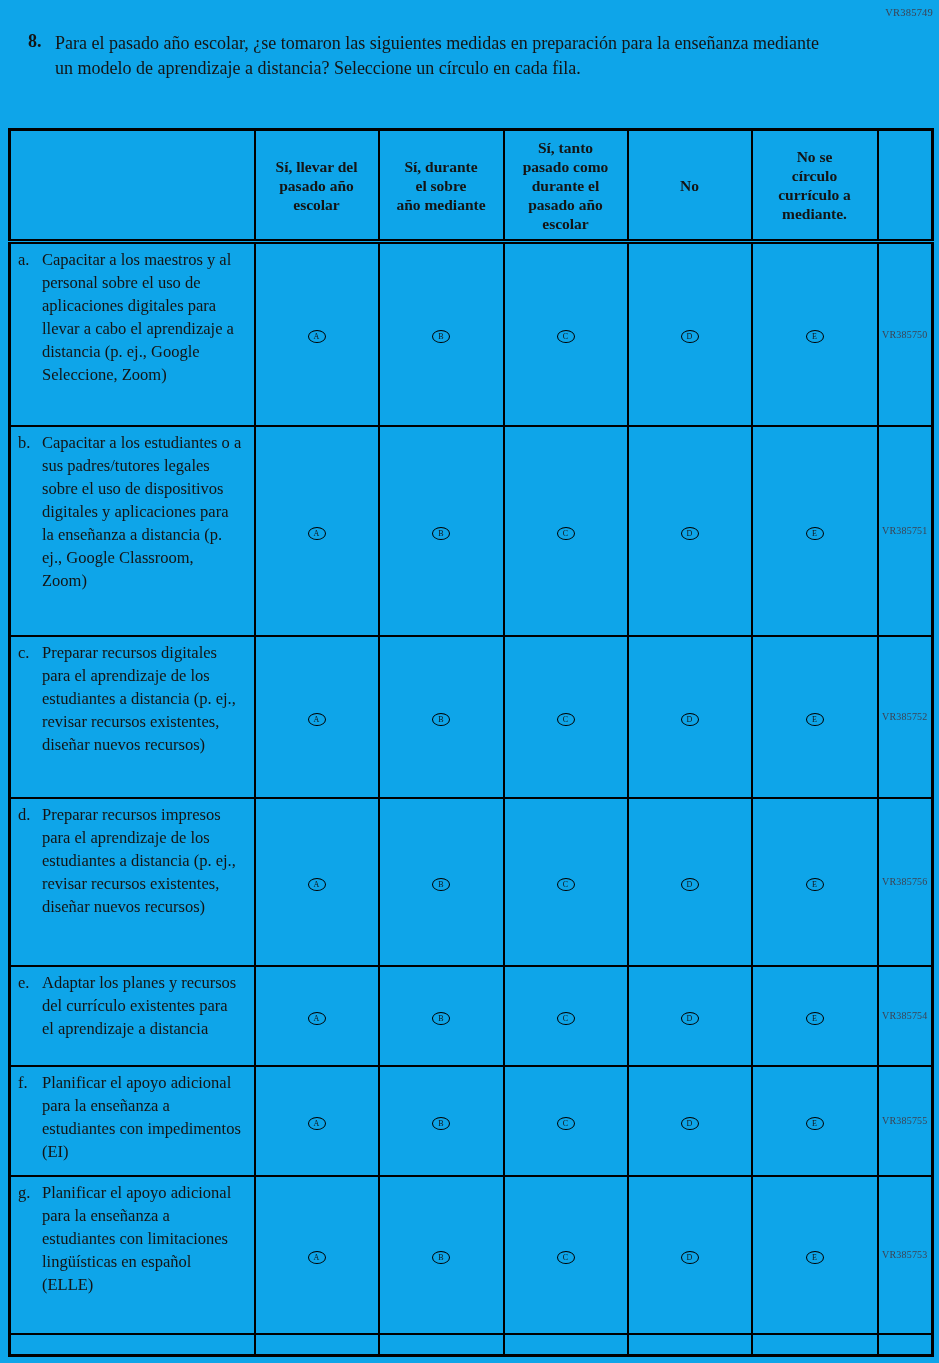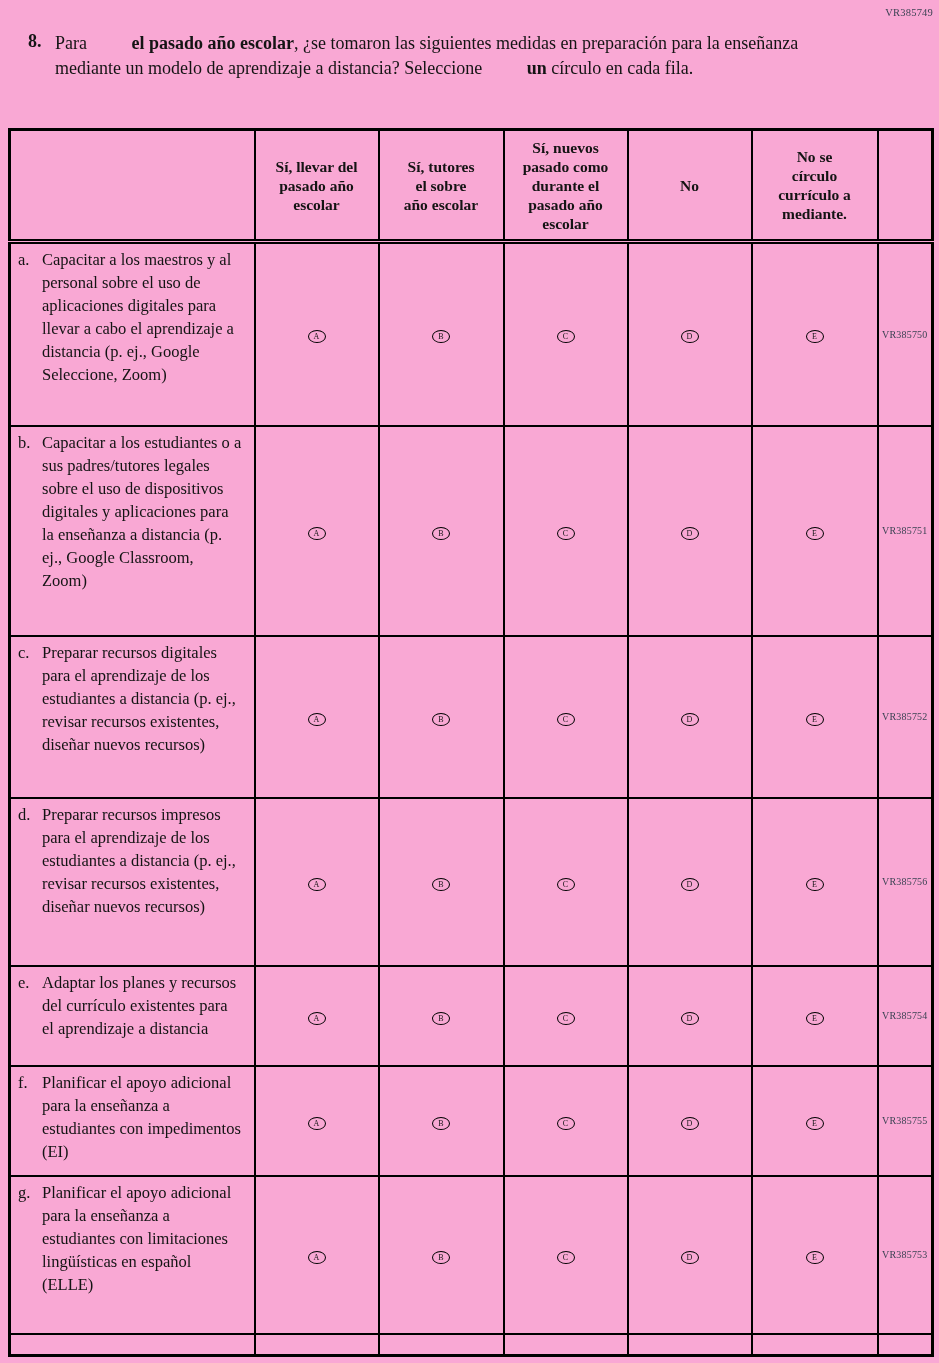--- a/index.html
+++ b/index.html
@@ -1,20 +1,20 @@
 <!DOCTYPE html>
 <html><head>
 <meta charset="utf-8">
 <style>
   html, body { margin: 0; padding: 0; }
   .page {
     position: relative;
     width: 939px;
     height: 1363px;
-    background: #f9a8d4;
+    background: #0ea5e9;
     overflow: hidden;
     font-family: "Liberation Serif", "DejaVu Serif", serif;
     color: #141414;
   }
   .page-code {
     position: absolute;
     top: 7px;
     right: 6px;
     font-size: 10.5px;
     letter-spacing: 0.2px;
@@ -30,21 +30,21 @@
     width: 27px;
     flex: none;
     font-size: 18px;
     font-weight: bold;
   }
   .qtext {
     width: 782px;
     font-size: 18px;
     line-height: 24.5px;
   }
-  .qtext .b { font-weight: bold; margin-left: 40px; }
+  .qtext .b { font-weight: normal; }
 
   table.grid {
     position: absolute;
     top: 128px;
     left: 8px;
     border-collapse: collapse;
     table-layout: fixed;
     border: 3px solid #000;
   }
   .grid col.c0 { width: 245px; }
@@ -132,26 +132,26 @@
     </colgroup>
     <thead>
       <tr id="grid-header-row">
           <th></th>
           <th>
             <div>Sí, llevar del</div>
             <div>pasado año</div>
             <div>escolar</div>
           </th>
           <th>
-            <div>Sí, tutores</div>
+            <div>Sí, durante</div>
             <div>el sobre</div>
-            <div>año escolar</div>
-          </th>
-          <th>
-            <div>Sí, nuevos</div>
+            <div>año mediante</div>
+          </th>
+          <th>
+            <div>Sí, tanto</div>
             <div>pasado como</div>
             <div>durante el</div>
             <div>pasado año</div>
             <div>escolar</div>
           </th>
           <th>
             <div>No</div>
           </th>
           <th>
             <div>No se</div>

